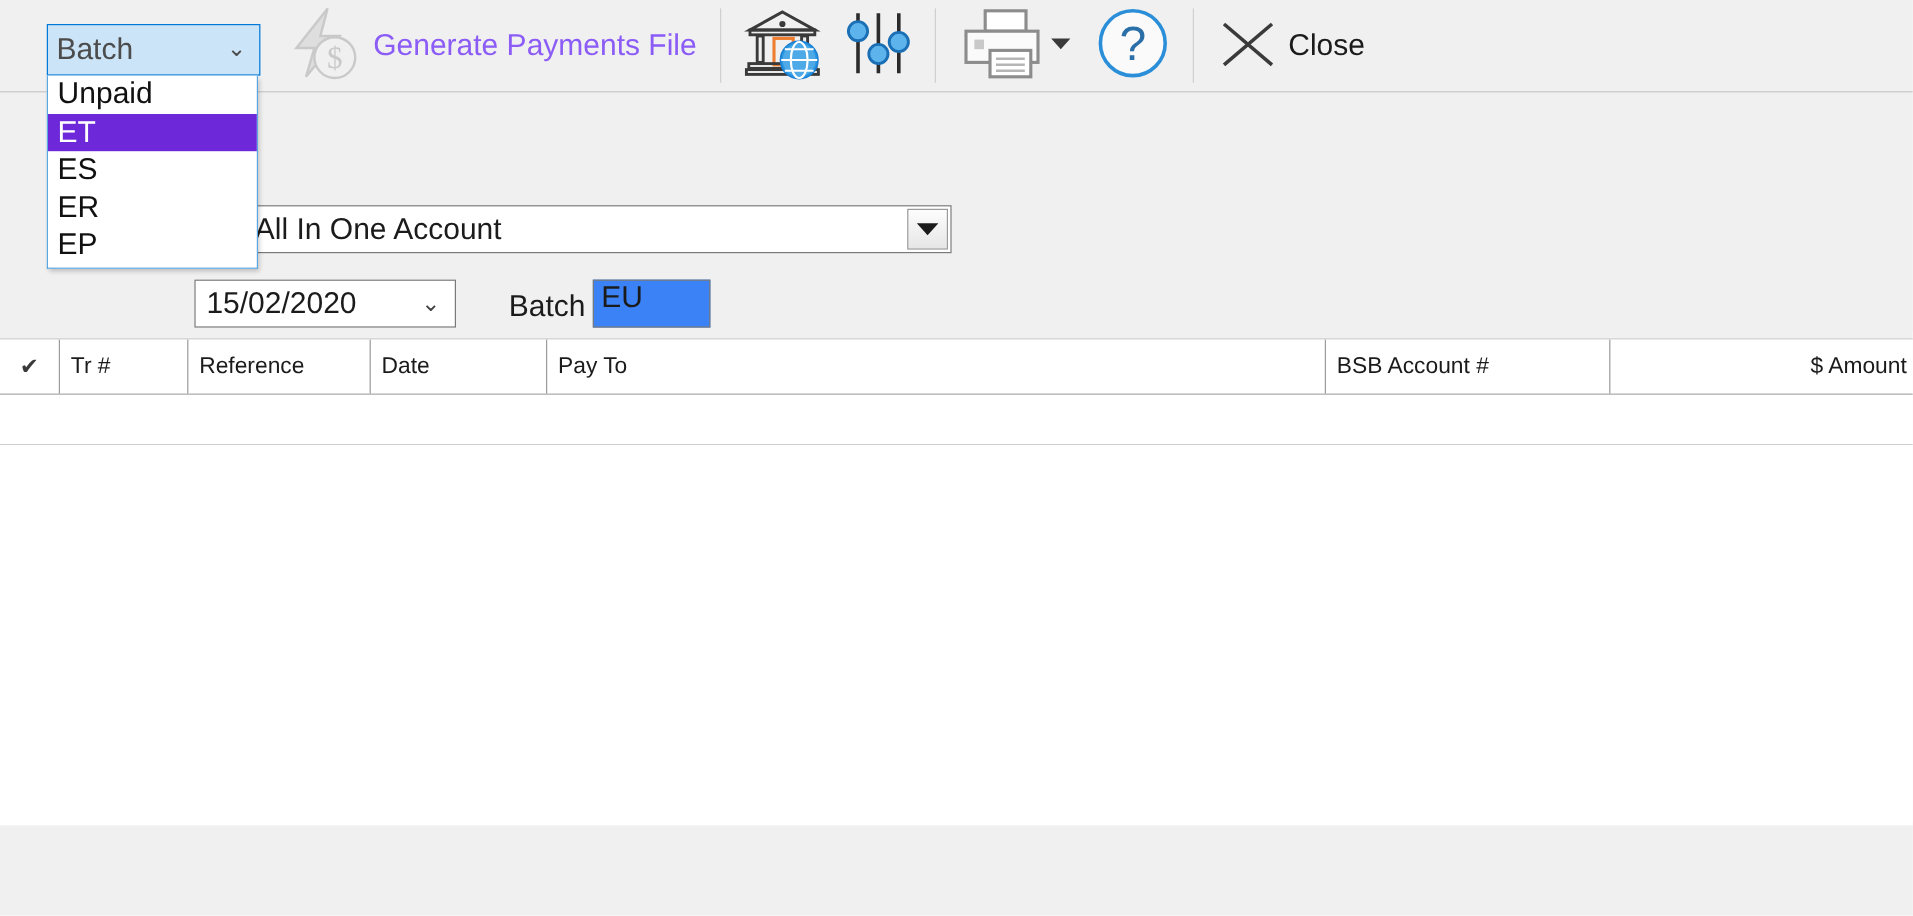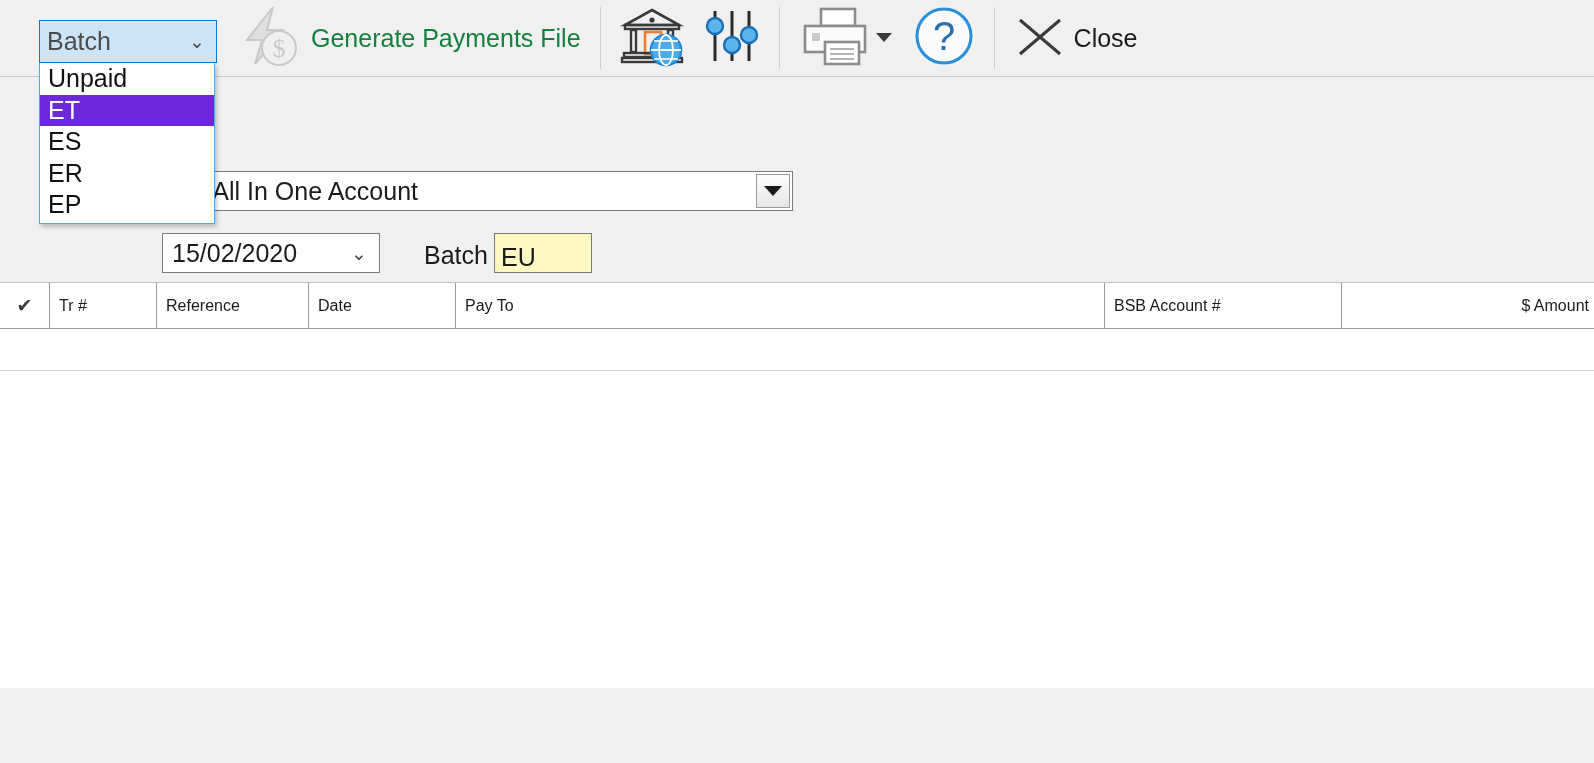--- a/index.html
+++ b/index.html
@@ -29,21 +29,21 @@
     height: 66px;
     padding: 0 10px;
     cursor: default;
   }
   .tb-label {
     font-size: 25px;
     color: #1b1b1b;
     white-space: nowrap;
     margin-left: 8px;
   }
-  .tb-label.disabled { color: #15803d; text-align: right; }
+  .tb-label.disabled { color: #8b5cf6; text-align: right; }
   .tb-sep {
     width: 1px; height: 62px;
     background: #cfcfcf;
     margin: 0 9px;
   }
   .icon { display: block; }
 
   
   #form-area {
     position: absolute; left: 0; top: 78px;
@@ -91,23 +91,23 @@
     font-size: 19px; color: #444; padding-right: 12px; line-height: 1;
   }
 
   .batch-label {
     position: absolute; left: 424px; top: 163px;
     font-size: 25px; color: #1b1b1b;
   }
   .batch-input {
     position: absolute; left: 494px; top: 155px;
     width: 98px; height: 40px;
-    background: #fef9c3;
+    background: #3b82f6;
     border: 1px solid #7a7a7a;
-    display: flex; align-items: flex-end;
+    display: flex; align-items: flex-start;
   }
   .batch-input .val {
     font-size: 25px; color: #1b1b1b; padding-left: 6px;
   }
 
   .path-field {
     position: absolute; left: 127px; top: 219px;
     width: 1385px; height: 37px;
     background: #ffffff;
     border: 1px solid #6e6e6e;
@@ -159,21 +159,21 @@
     border-top: 1px solid #c2c2c2;
   }
   #grid-header {
     display: flex;
     height: 46px;
     border-bottom: 1px solid #9b9b9b;
     background: #ffffff;
   }
   .gh {
     display: flex; align-items: center;
-    font-size: 16px; color: #1b1b1b;
+    font-size: 19px; color: #1b1b1b;
     border-right: 1px solid #9b9b9b;
     padding-left: 9px;
     white-space: nowrap;
     overflow: hidden;
   }
   .gh.c-check { width: 50px; padding-left: 0; justify-content: center; font-size: 19px; color:#3a3a3a;}
   .gh.c-tr { width: 107px; }
   .gh.c-ref { width: 152px; }
   .gh.c-date { width: 147px; }
   .gh.c-pay { width: 649px; }

